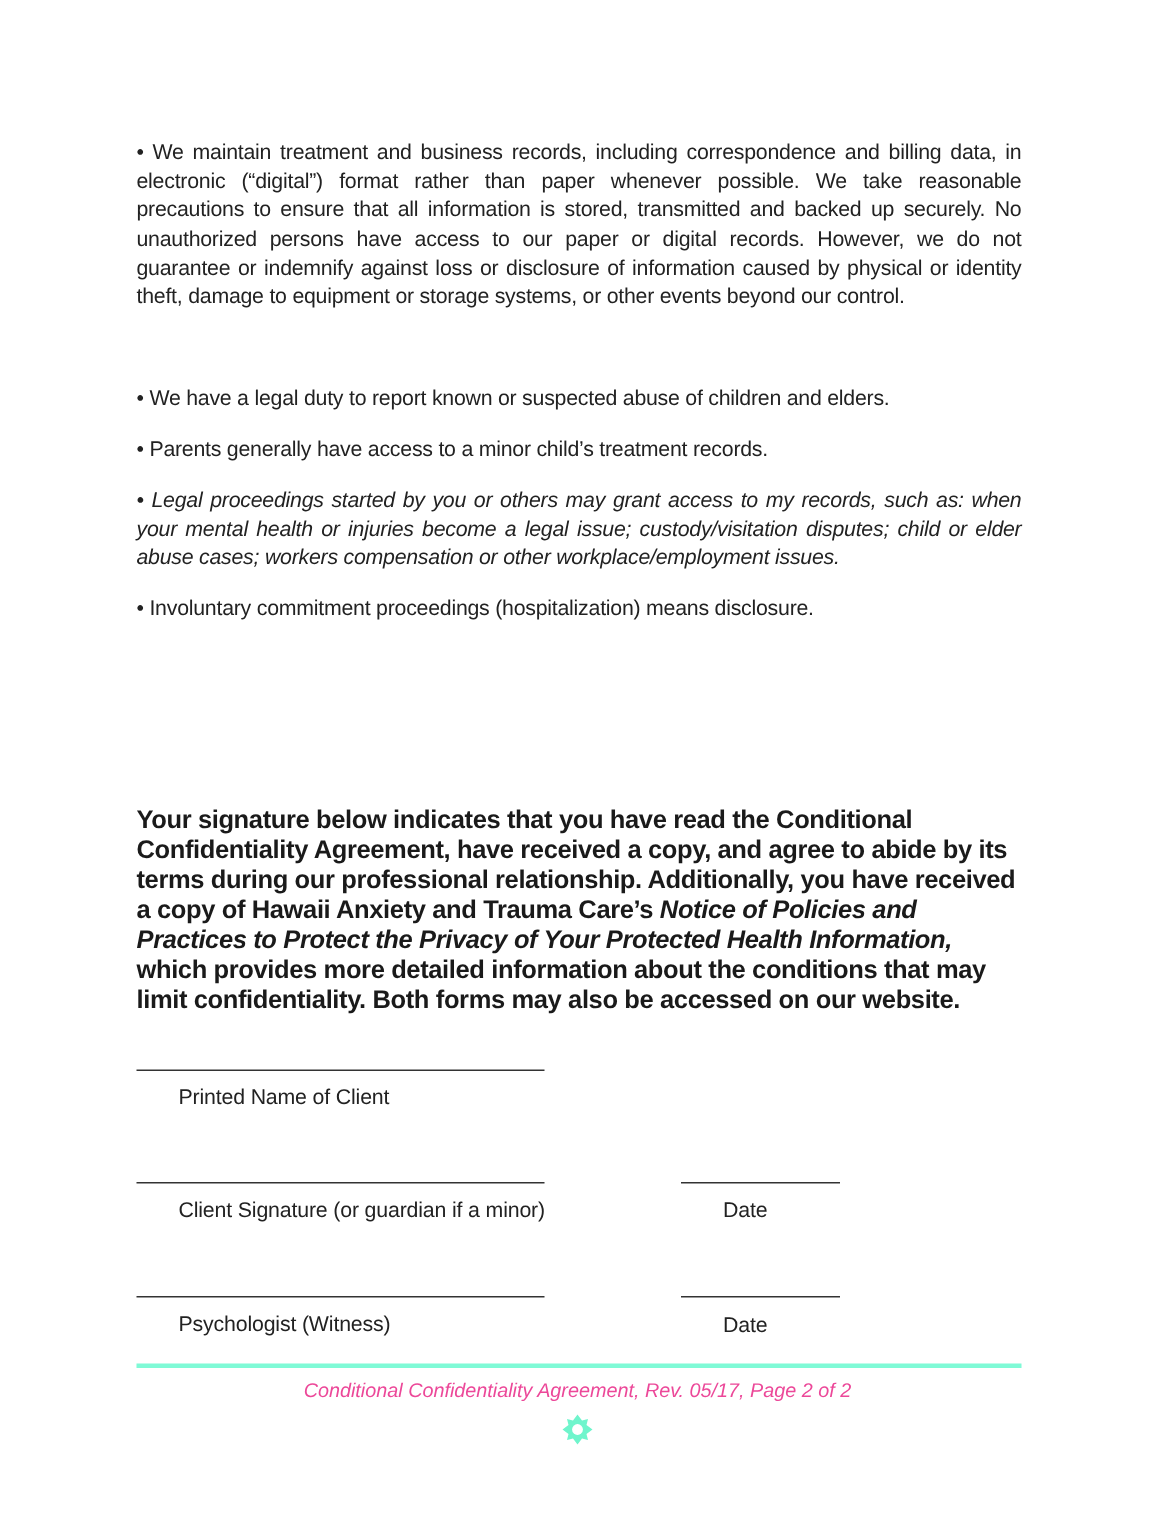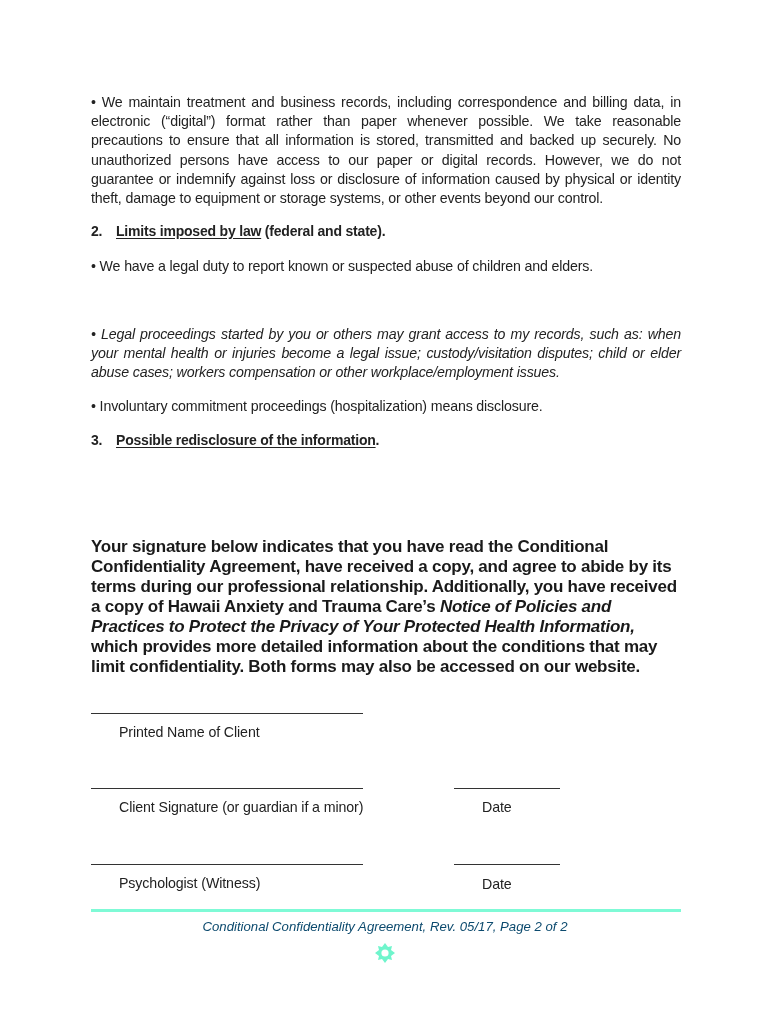--- a/index.html
+++ b/index.html
@@ -72,51 +72,46 @@
     }
     .footer-text {
       position: absolute;
       left: 0;
       width: 770px;
       top: 918px;
       text-align: center;
       font-style: italic;
       font-size: 13.2px;
       line-height: 18px;
-      color: #0c4a6e;
+      color: #ec4899;
     }
     .logo-icon {
       position: absolute;
       left: 374px;
       top: 942px;
       width: 22px;
       height: 22px;
     }
   </style>
 </head>
 <body>
 
 <div class="page">
 
   <p class="block justify" style="top:93px; margin:0;">• We maintain treatment and business records, including correspondence and billing data, in electronic (“digital”) format rather than paper whenever possible. We take reasonable precautions to ensure that all information is stored, transmitted and backed up securely. No unauthorized persons have access to our paper or digital records. However, we do not guarantee or indemnify against loss or disclosure of information caused by physical or identity theft, damage to equipment or storage systems, or other events beyond our control.</p>
 
-  <div class="block heading" style="top:222px;">
-    <span class="num">2.</span><span class="ul">Limits imposed by law</span><span> (federal and state).</span>
-  </div>
 
   <p class="block" style="top:257px; margin:0;">• We have a legal duty to report known or suspected abuse of children and elders.</p>
 
+  <p class="block" style="top:291px; margin:0;">• Parents generally have access to a minor child’s treatment records.</p>
 
   <p class="block justify" style="top:325px; margin:0;font-style:italic;">• Legal proceedings started by you or others may grant access to my records, such as: when your mental health or injuries become a legal issue; custody/visitation disputes; child or elder abuse cases; workers compensation or other workplace/employment issues.</p>
 
   <p class="block" style="top:397px; margin:0;">• Involuntary commitment proceedings (hospitalization) means disclosure.</p>
 
-  <div class="block heading" style="top:431px;">
-    <span class="num">3.</span><span class="ul">Possible redisclosure of the information</span><span>.</span>
-  </div>
 
 
   <p class="notice" style="top:537px; margin:0;"><span>Your signature below indicates that you have read the Conditional Confidentiality Agreement, have received a copy, and agree to abide by its terms during our professional relationship. Additionally, you have received a copy of Hawaii Anxiety and Trauma Care’s </span><i>Notice of Policies and Practices to Protect the Privacy of Your Protected Health Information,</i><span> which provides more detailed information about the conditions that may limit confidentiality. Both forms may also be accessed on our website.</span></p>
 
   <div class="sig-line" style="left:91px; top:713px; width:272px;"></div>
   <div class="sig-label" style="left:91px; top:723px;">Printed Name of Client</div>
 
   <div class="sig-line" style="left:91px; top:788px; width:272px;"></div>
   <div class="sig-label" style="left:91px; top:798px;">Client Signature (or guardian if a minor)</div>
 

